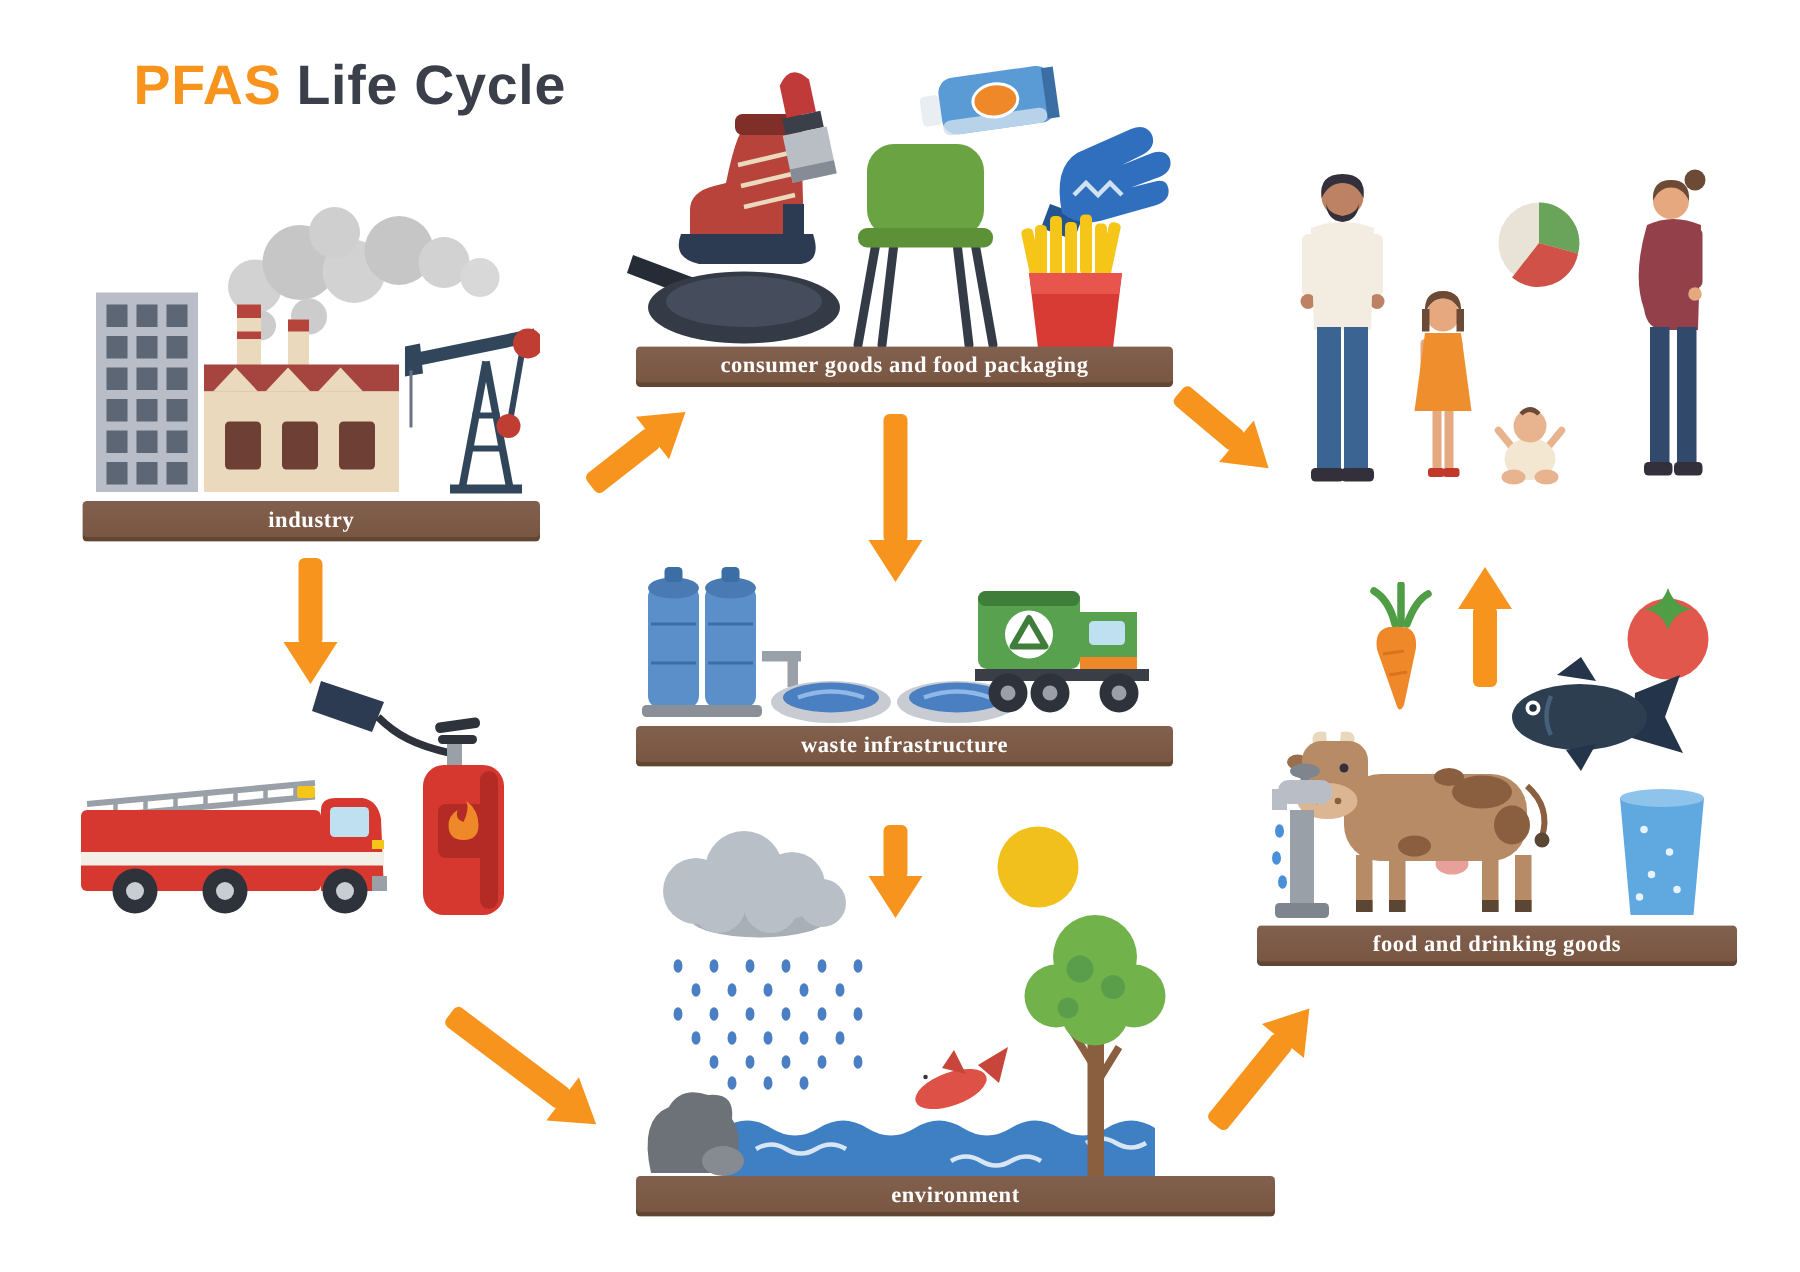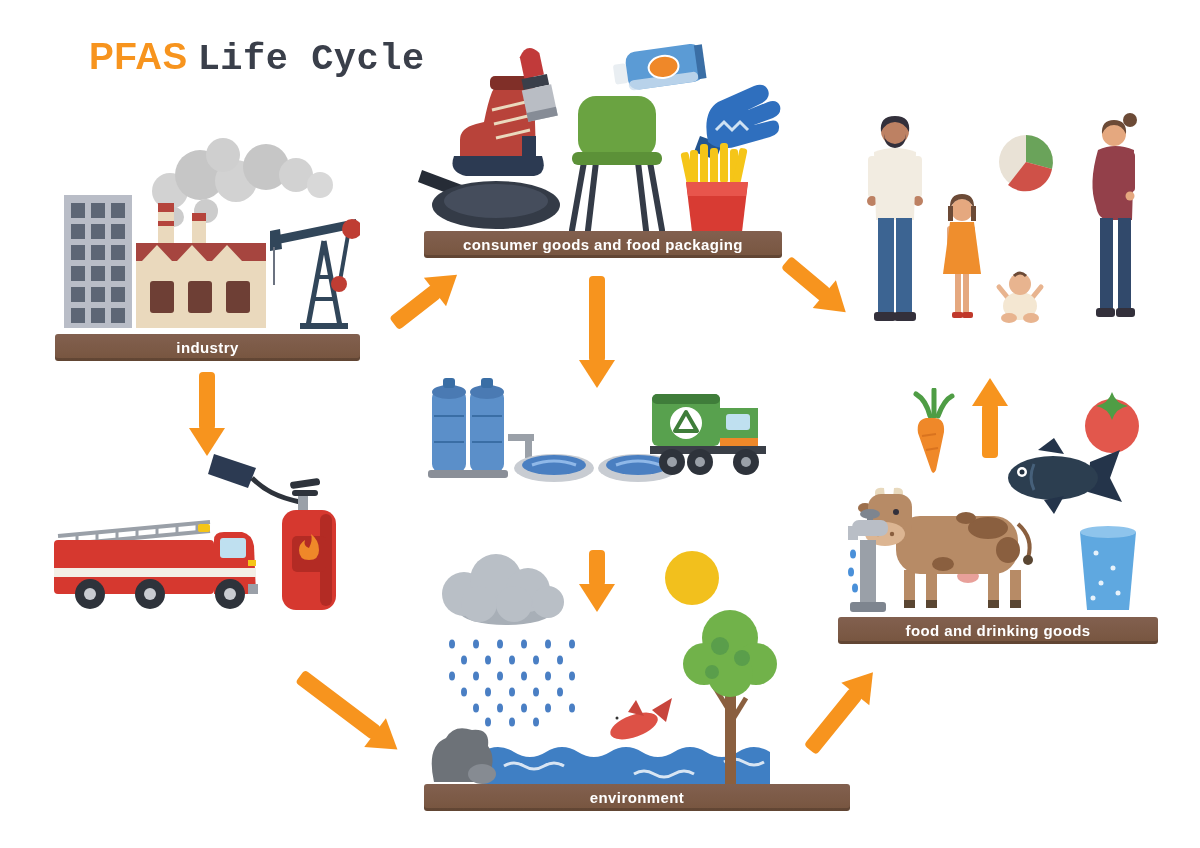--- a/index.html
+++ b/index.html
@@ -1,24 +1,24 @@
 <!DOCTYPE html>
 <html><head>
 <meta charset="utf-8">
 <style>
   html,body{margin:0;padding:0;background:#ffffff;}
   .canvas{position:relative;width:1200px;height:848px;background:#ffffff;overflow:hidden;
           font-family:"Liberation Sans",sans-serif;}
   .title{position:absolute;left:45px;top:36px;font-size:37px;font-weight:bold;letter-spacing:.5px;}
   .title .brand{color:#f7941e;margin-right:10px;margin-left:44px;}
-  .title .rest{color:#3a3f4a;font-family:Liberation Mono, monospace;}
+  .title .rest{color:#3a3f4a;}
   .banner{position:absolute;height:27px;background:linear-gradient(180deg,#82604f,#77553f);
           background-color:#7d5b4c;border-radius:3px;display:flex;align-items:center;justify-content:center;
           color:#fff;font-weight:bold;font-size:15px;letter-spacing:.4px;
-          box-shadow:inset 0 -3px 0 rgba(0,0,0,.18);}
+          box-shadow:inset 0 -3px 0 rgba(0,0,0,.18);font-family:Liberation Serif, serif;}
   .illus{position:absolute;}
   svg{display:block;}
   .arrows{position:absolute;left:0;top:0;pointer-events:none;}
   .arrows g{fill:#f7941e;}
 </style>
 </head>
 <body>
 
 <div class="canvas">
 
@@ -241,20 +241,23 @@
       <rect x="296" y="62" width="38" height="8" fill="#ef8829"></rect>
       <rect x="226" y="70" width="116" height="8" fill="#3a3f47"></rect>
       <circle cx="248" cy="86" r="13" fill="#2e333b"></circle>
         <circle cx="248" cy="86" r="5" fill="#9aa0a8"></circle>
       <circle cx="276" cy="86" r="13" fill="#2e333b"></circle>
         <circle cx="276" cy="86" r="5" fill="#9aa0a8"></circle>
       <circle cx="322" cy="86" r="13" fill="#2e333b"></circle>
         <circle cx="322" cy="86" r="5" fill="#9aa0a8"></circle>
     </g>
   </svg>
+  <div class="banner" style="left:424px;top:484px;width:358px">
+    <span>waste infrastructure</span>
+  </div>
 
   <svg class="illus" style="left:52px;top:452px" width="305" height="165" viewBox="0 0 305 165">
     <g>
       <line x1="6" y1="84" x2="158" y2="70" stroke="#9aa0a8" stroke-width="4"></line>
       <line x1="6" y1="93" x2="158" y2="79" stroke="#9aa0a8" stroke-width="4"></line>
       <line x1="25" y1="82" x2="25" y2="92" stroke="#9aa0a8" stroke-width="3"></line>
       <line x1="45" y1="80" x2="45" y2="90" stroke="#9aa0a8" stroke-width="3"></line>
       <line x1="65" y1="79" x2="65" y2="88" stroke="#9aa0a8" stroke-width="3"></line>
       <line x1="85" y1="77" x2="85" y2="86" stroke="#9aa0a8" stroke-width="3"></line>
       <line x1="105" y1="75" x2="105" y2="84" stroke="#9aa0a8" stroke-width="3"></line>

